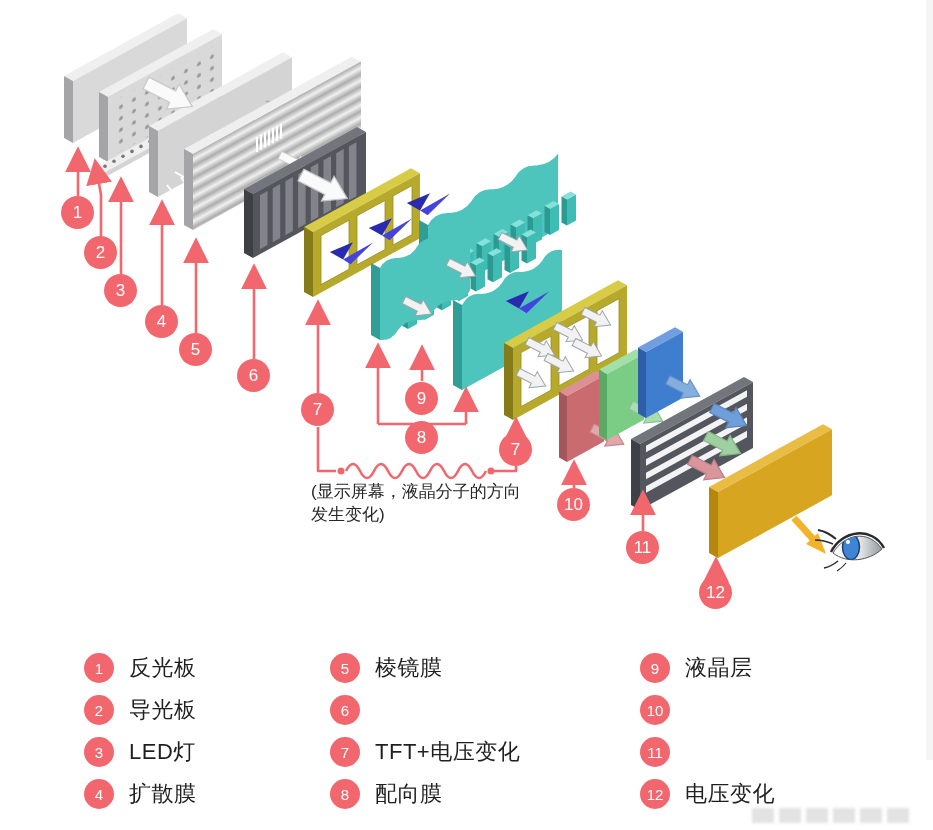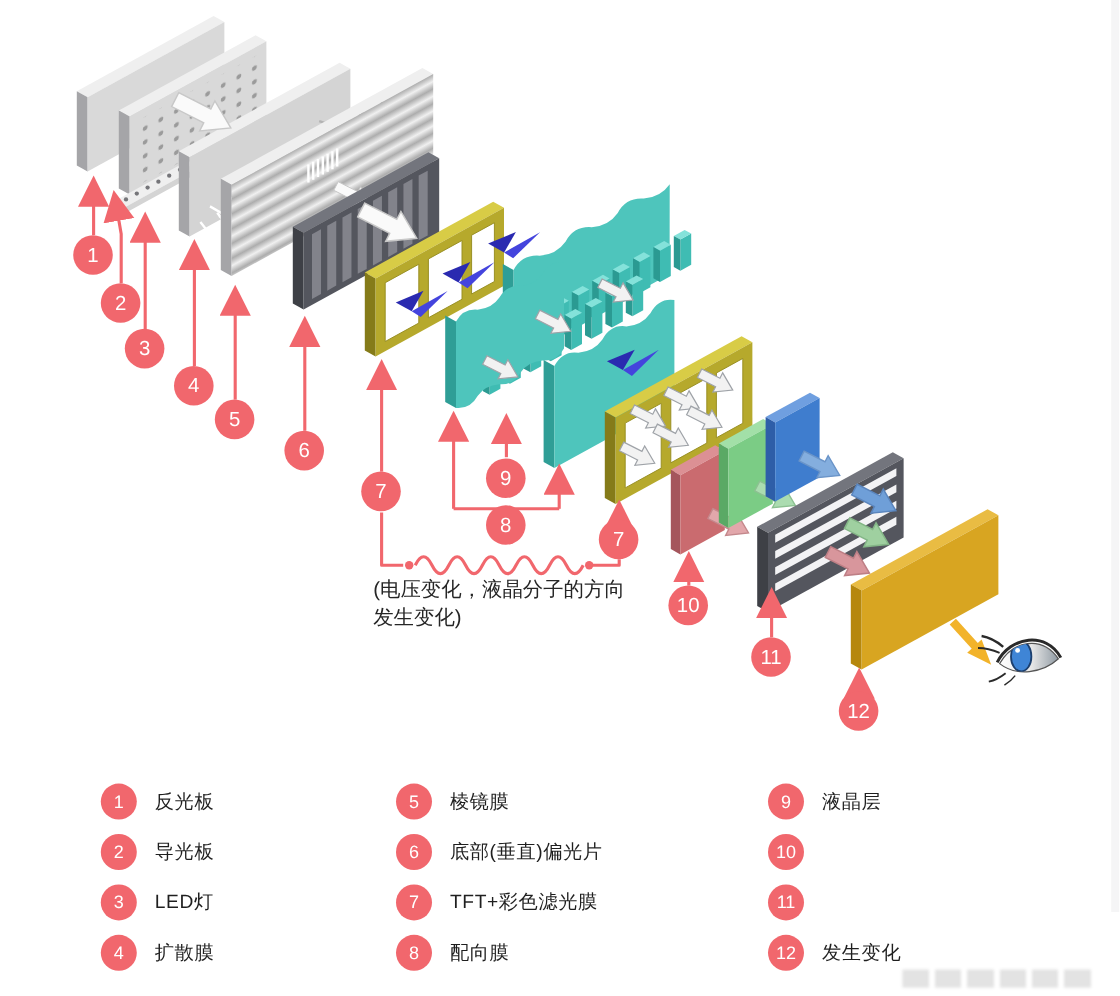--- a/index.html
+++ b/index.html
@@ -41,21 +41,21 @@
     background:var(--accent);color:#fff;display:flex;align-items:center;justify-content:center;
     font-size:17px;line-height:1}
   .annotation{position:absolute;left:311px;top:481px;width:242px;font-size:17px;
     line-height:1.35;color:#262626;white-space:pre-line}
 
   
   .lg-col{position:absolute;top:653px;display:flex;flex-direction:column;gap:12px}
   .lg-item{display:flex;align-items:center;gap:15px;height:30px}
   .lg-badge{width:30px;height:30px;border-radius:50%;background:var(--accent);color:#fff;
     display:flex;align-items:center;justify-content:center;font-size:15px;flex:none}
-  .lg-label{font-size:16px;color:var(--text);letter-spacing:.5px;white-space:nowrap}
+  .lg-label{font-size:22px;color:var(--text);letter-spacing:.5px;white-space:nowrap}
 
   .watermark{position:absolute;left:752px;top:808px;width:158px;height:15px;opacity:.45;
     filter:blur(1.5px);
     background:repeating-linear-gradient(90deg,rgba(140,140,140,.55) 0 22px,rgba(140,140,140,0) 22px 27px)}
 </style>
 </head>
 <body>
 
 <div class="stage">
   <div class="edge-strip"></div>
@@ -327,21 +327,21 @@
   <span class="co-badge" style="left:179px;top:333px">5</span>
   <span class="co-badge" style="left:237px;top:359px">6</span>
   <span class="co-badge" style="left:301px;top:393px">7</span>
   <span class="co-badge" style="left:405px;top:382px">9</span>
   <span class="co-badge" style="left:405px;top:421px">8</span>
   <span class="co-badge" style="left:499px;top:433px">7</span>
   <span class="co-badge" style="left:557px;top:488px">10</span>
   <span class="co-badge" style="left:626px;top:531px">11</span>
   <span class="co-badge" style="left:699px;top:576px">12</span>
 
-  <div class="annotation">(电压变化，液晶分子的方向
+  <div class="annotation">(显示屏幕，液晶分子的方向
 发生变化)</div>
 
   <div class="lg-col" style="left:84px">
     <div class="lg-item">
       <span class="lg-badge">1</span>
       <span class="lg-label">反光板</span>
     </div>
     <div class="lg-item">
       <span class="lg-badge">2</span>
       <span class="lg-label">导光板</span>
@@ -355,42 +355,41 @@
       <span class="lg-label">扩散膜</span>
     </div>
   </div>
   <div class="lg-col" style="left:330px">
     <div class="lg-item">
       <span class="lg-badge">5</span>
       <span class="lg-label">棱镜膜</span>
     </div>
     <div class="lg-item">
       <span class="lg-badge">6</span>
-      <span class="lg-label">底部(垂直)偏光片</span>
     </div>
     <div class="lg-item">
       <span class="lg-badge">7</span>
-      <span class="lg-label">TFT+彩色滤光膜</span>
+      <span class="lg-label">TFT+电压变化</span>
     </div>
     <div class="lg-item">
       <span class="lg-badge">8</span>
       <span class="lg-label">配向膜</span>
     </div>
   </div>
   <div class="lg-col" style="left:640px">
     <div class="lg-item">
       <span class="lg-badge">9</span>
       <span class="lg-label">液晶层</span>
     </div>
     <div class="lg-item">
       <span class="lg-badge">10</span>
     </div>
     <div class="lg-item">
       <span class="lg-badge">11</span>
     </div>
     <div class="lg-item">
       <span class="lg-badge">12</span>
-      <span class="lg-label">发生变化</span>
+      <span class="lg-label">电压变化</span>
     </div>
   </div>
 
   <div class="watermark"></div>
 </div>
 
 </body></html>

